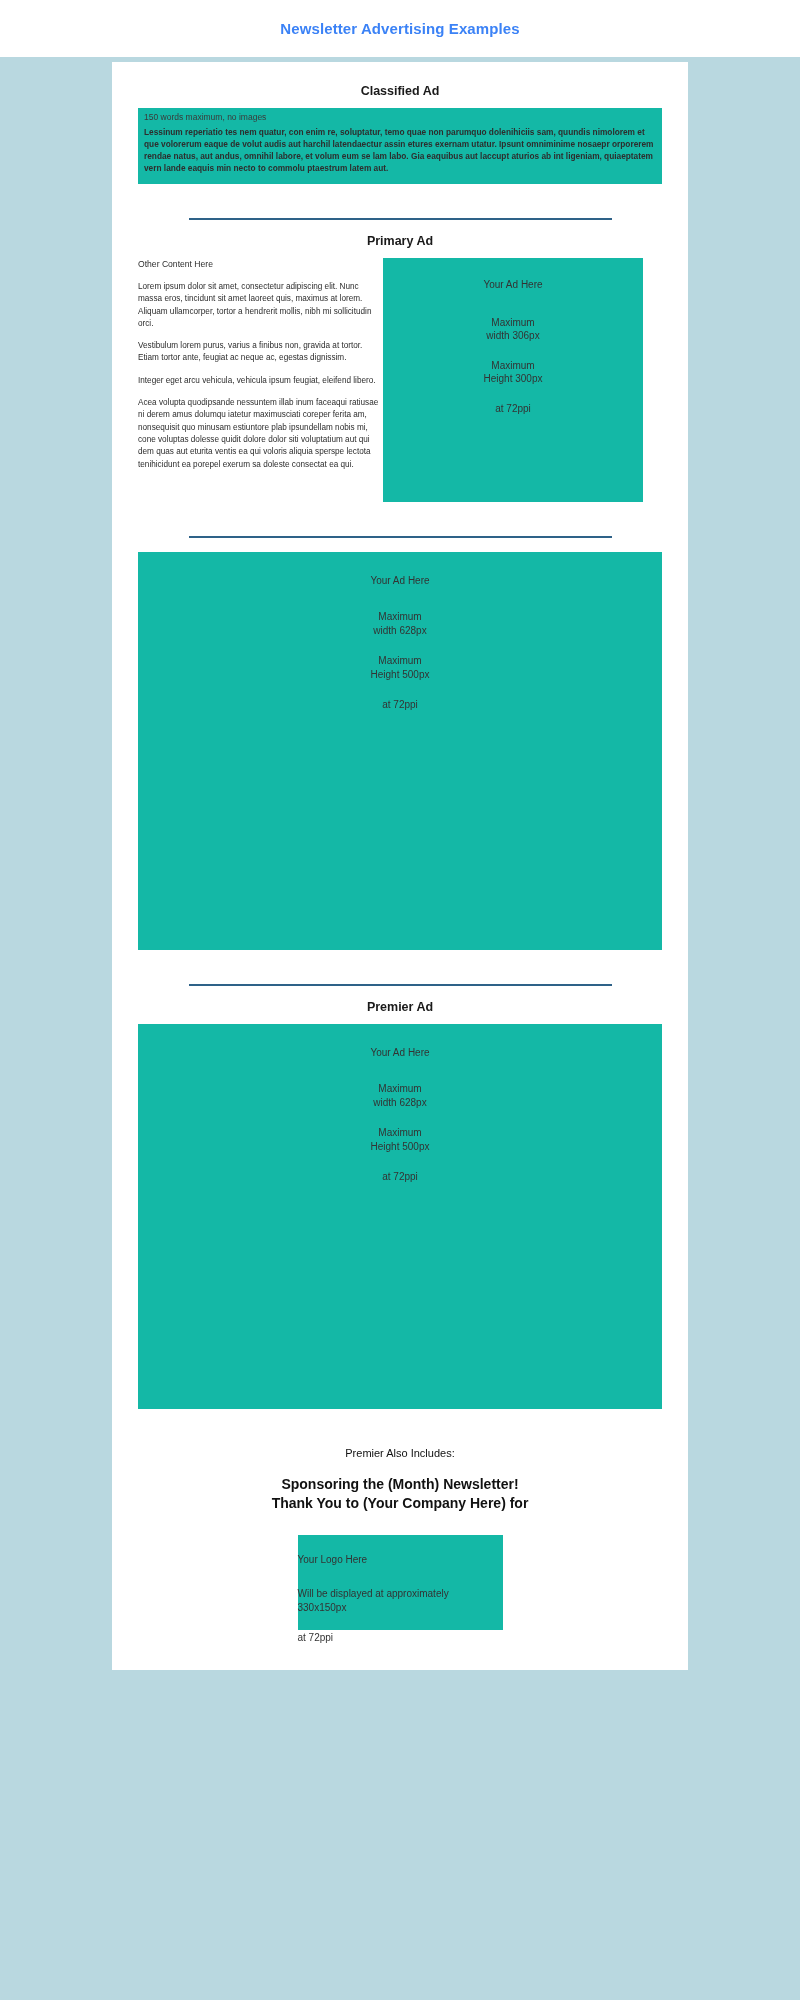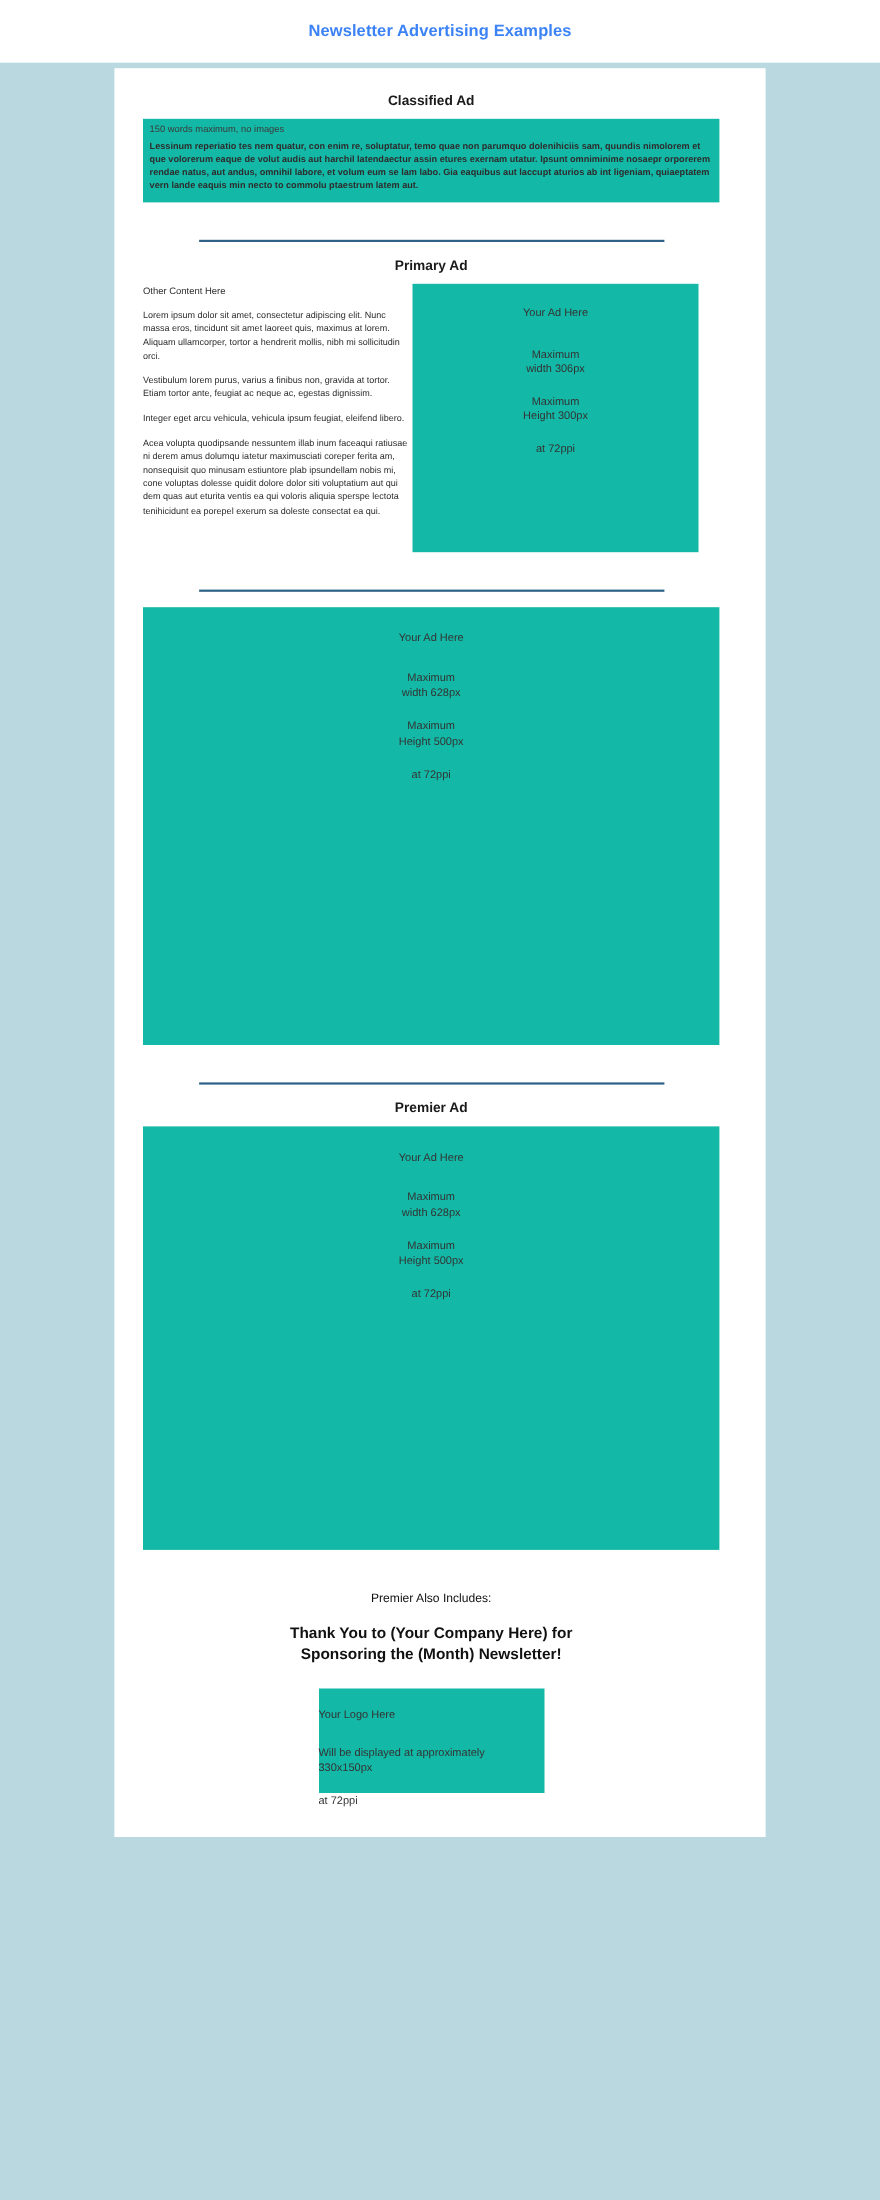--- a/index.html
+++ b/index.html
@@ -24,21 +24,21 @@
     margin: 0;
     font-size: 15px;
     font-weight: bold;
     color: #3b82f6;
     letter-spacing: 0.1px;
   }
   .sheet {
     background: #ffffff;
     width: 524px;
     margin: 5px auto 0 auto;
-    padding: 16px 42px 40px 26px;
+    padding: 16px 26px 40px 26px;
     box-sizing: content-box;
   }
   .section-title {
     text-align: center;
     font-size: 12.5px;
     font-weight: bold;
     color: #1a1a1a;
     margin: 6px 0 10px 0;
   }
   .divider {
@@ -223,22 +223,22 @@
       </div>
       <div class="line">
         <div>Maximum</div>
         <div>Height 500px</div>
       </div>
       <div>at 72ppi</div>
     </div>
 
     <div class="premier-extra-title">Premier Also Includes:</div>
     <div class="thankyou">
+      <div>Sponsoring the (Month) Newsletter!</div>
       <div>Thank You to (Your Company Here) for</div>
-      <div>Sponsoring the (Month) Newsletter!</div>
     </div>
 
     <div class="ad-box logo-ad">
       <div class="head">Your Logo Here</div>
       <div class="line">
         <div>Will be displayed at approximately</div>
         <div>330x150px</div>
       </div>
       <div>at 72ppi</div>
     </div>

